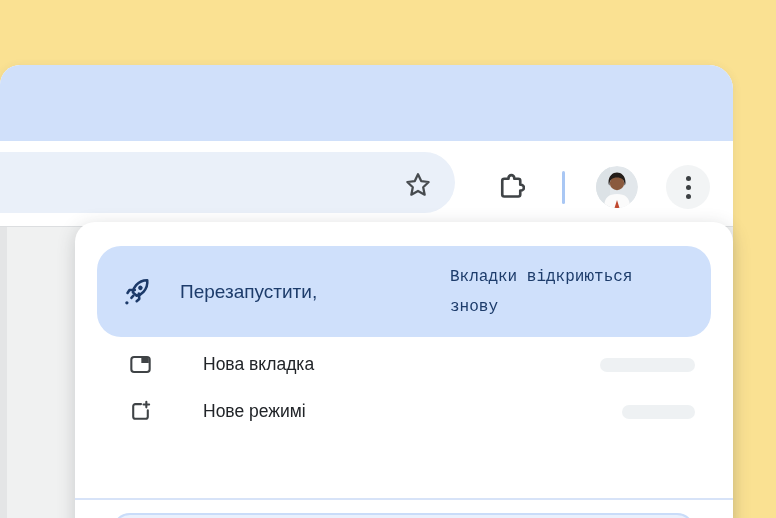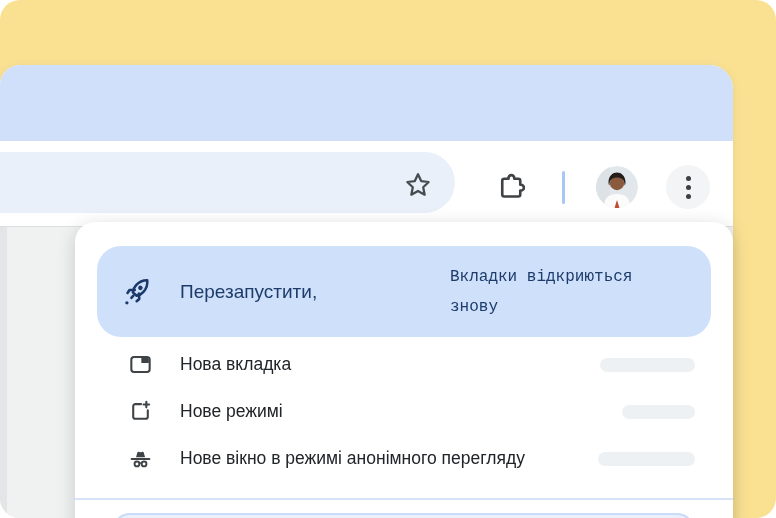--- a/index.html
+++ b/index.html
@@ -3,21 +3,21 @@
 <meta charset="utf-8">
 <style>
   :root{
     --yellow-bg:#FAE192; --titlebar-bg:#D0E0FA; --accent-blue:#1A5CD4;
     --toolbar-bg:#FFFFFF; --address-pill-bg:#EAF0F9; --page-bg:#F0F1F1;
     --banner-bg:#CFE0FB; --banner-text:#1D3C6B; --menu-text:#212428;
     --icon-gray:#3F4346; --pill-bg:#EEF1F3; --divider:#D7E3F8;
   }
   *{box-sizing:border-box;margin:0;padding:0;}
   body{font-family:"Liberation Sans",sans-serif;}
-  #screen{position:relative;width:776px;height:518px;overflow:hidden;background:var(--yellow-bg);border-radius:20px;}
+  #screen{position:relative;width:776px;height:518px;overflow:hidden;background:var(--yellow-bg);}
 
   
   .browser-window{position:absolute;left:0;top:65px;width:733px;height:453px;
     border-radius:20px 24px 0 0;background:#fff;box-shadow:0 2px 10px rgba(60,64,67,.10);}
   .titlebar{position:relative;height:76px;background:var(--titlebar-bg);border-radius:20px 24px 0 0;}
   .win-btn{position:absolute;display:flex;align-items:center;justify-content:center;cursor:default;}
   .btn-min{left:515px;top:96px;width:38px;height:34px;}
   .min-bar{width:27px;height:5px;border-radius:2.5px;background:var(--accent-blue);margin-top:14px;}
   .btn-restore{left:593px;top:83px;width:38px;height:38px;}
   .btn-close{left:669px;top:82px;width:38px;height:38px;}
@@ -41,21 +41,21 @@
   
   .menu-card{position:absolute;left:75px;top:222px;width:658px;height:340px;background:#fff;
     border-radius:20px 20px 0 0;box-shadow:0 4px 18px rgba(60,64,67,.22);}
   .update-banner{position:absolute;left:22px;top:24px;width:614px;height:91px;border-radius:24px;
     background:var(--banner-bg);display:flex;align-items:center;cursor:pointer;}
   .banner-icon{width:36px;height:36px;margin-left:23px;flex:0 0 auto;}
   .banner-col1{width:230px;margin-left:24px;font-size:19px;line-height:30px;color:var(--banner-text);}
   .banner-col2{width:250px;margin-left:40px;font-size:16px;line-height:30px;color:var(--banner-text);font-family:Liberation Mono, monospace;}
 
   .menu-rows{position:absolute;left:0;top:119px;width:100%;}
-  .menu-row{position:relative;height:47px;display:flex;align-items:center;cursor:pointer;}
+  .menu-row{position:relative;height:47px;display:flex;align-items:center;cursor:pointer;padding-left:23px;}
   .row-icon{position:absolute;left:53px;top:11px;width:25px;height:25px;}
   .row-label{margin-left:105px;font-size:17.5px;color:var(--menu-text);white-space:nowrap;}
   .shortcut-pill{position:absolute;right:38px;top:17px;height:14px;border-radius:7px;background:var(--pill-bg);}
   .pill-l{width:95px;} .pill-m{width:73px;} .pill-xl{width:97px;}
 
   .menu-divider{position:absolute;left:0;top:276px;width:100%;height:2px;background:var(--divider);}
   .menu-next-section{position:absolute;left:37px;top:291px;width:583px;height:60px;
     border-radius:18px 18px 0 0;background:#EAF1FD;border:2px solid #C9DCF9;border-bottom:none;}
 
   svg{display:block;}
@@ -155,31 +155,20 @@
 
       <div class="menu-row">
         <svg class="row-icon" viewBox="0 0 24 24">
           <path d="M12.5 4.9 H7 a2 2 0 0 0 -2 2 V17 a2 2 0 0 0 2 2 h10 a2 2 0 0 0 2 -2 v-6.2" fill="none" stroke="#3F4346" stroke-width="2" stroke-linecap="round"></path>
           <path d="M17.6 2.6 v5.4 M14.9 5.3 h5.4" fill="none" stroke="#3F4346" stroke-width="2" stroke-linecap="round"></path>
         </svg>
         <span class="row-label">Нове режимі</span>
         <span class="shortcut-pill pill-m"></span>
       </div>
 
-      <div class="menu-row">
-        <svg class="row-icon" viewBox="0 0 24 24">
-          <path d="M3.5 12.4 h17" stroke="#3F4346" stroke-width="2" stroke-linecap="round"></path>
-          <path d="M7.7 10.8 L9 6.3 a1.1 1.1 0 0 1 1.4 -0.7 l1.2 0.4 c0.3 0.1 0.6 0.1 0.9 0 l1.2 -0.4 a1.1 1.1 0 0 1 1.4 0.7 l1.3 4.5 Z" fill="#3F4346"></path>
-          <circle cx="8.6" cy="17.2" r="2.3" fill="none" stroke="#3F4346" stroke-width="1.8"></circle>
-          <circle cx="15.4" cy="17.2" r="2.3" fill="none" stroke="#3F4346" stroke-width="1.8"></circle>
-          <path d="M10.9 16.7 c0.7 -0.5 1.5 -0.5 2.2 0" fill="none" stroke="#3F4346" stroke-width="1.5"></path>
-        </svg>
-        <span class="row-label">Нове вікно в режимі анонімного перегляду</span>
-        <span class="shortcut-pill pill-xl"></span>
-      </div>
 
     </div>
 
     <div class="menu-divider"></div>
     <div class="menu-next-section"></div>
 
   </div>
 
 </div>
 

